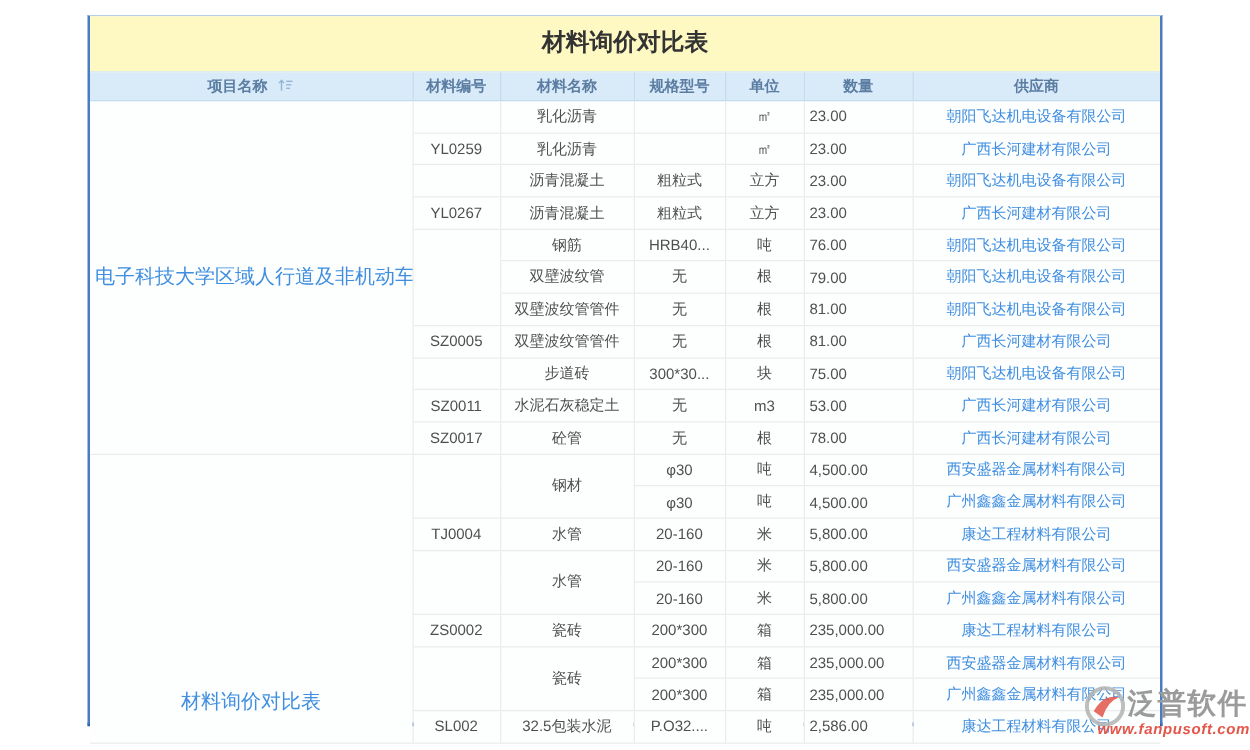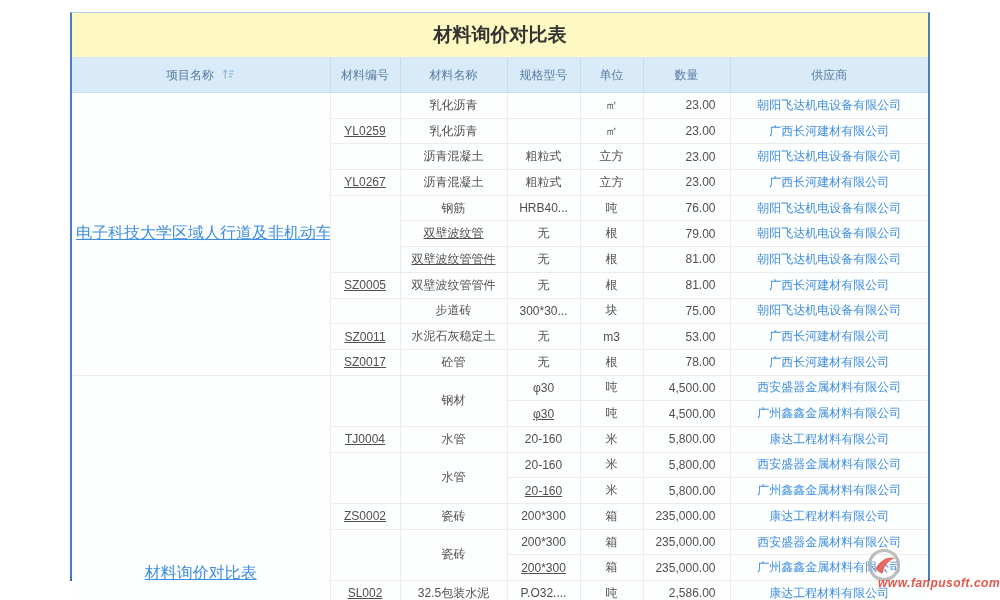--- a/index.html
+++ b/index.html
@@ -5,28 +5,28 @@
   html,body{margin:0;padding:0;width:1000px;height:600px;background:#ffffff;overflow:hidden;
     font-family:"Liberation Sans","DejaVu Sans",sans-serif;}
   .container{position:absolute;left:70px;top:12px;width:860px;height:569px;background:#fdfefe;
     border-top:1px solid #b3d0ea;border-left:2px solid #4a7cc2;border-right:2px solid #4a7cc2;
     border-bottom:3px solid #2e5fa3;box-sizing:border-box;}
   .title-bar{height:44px;line-height:44px;text-align:center;font-size:19px;font-weight:bold;
     color:#333333;background:#fef9c3;border-bottom:1px solid #d5e7f7;}
   table{width:100%;border-collapse:collapse;table-layout:fixed;}
   col.c-project{width:258px;} col.c-code{width:70px;} col.c-name{width:107px;}
   col.c-spec{width:73px;} col.c-unit{width:63px;} col.c-qty{width:87px;} col.c-supplier{width:auto;}
-  thead th{height:34px;background:#d9eaf9;color:#5a7da1;font-size:12px;font-weight:normal;
+  thead th{height:22px;background:#d9eaf9;color:#5a7da1;font-size:12px;font-weight:bold;
     text-align:center;border-right:1px solid #c2dcf0;border-bottom:1px solid #c2dcf0;padding:0;}
   thead th:last-child{border-right:none;}
   tbody td{height:24.7px;font-size:12px;color:#4f4f4f;text-align:center;
     border:1px solid #ececec;padding:0 4px;background:#fdfefe;overflow:hidden;white-space:nowrap;}
-  tbody td:first-child{border-left:none;text-decoration:underline;}
+  tbody td:first-child{border-left:none;}
   tbody td:last-child{border-right:none;}
-  td.col-qty{text-align:right;padding-right:14px;}
+  td.col-qty{text-align:left;padding-right:14px;}
   td.col-supplier,td.col-project{color:#3f8ee0;cursor:pointer;}
   td.col-project{font-size:16px;}
   td.valign-bottom{vertical-align:bottom;padding-bottom:22px;}
   .sort-icon{display:inline-block;vertical-align:middle;margin-left:5px;}
   .watermark{position:absolute;left:866px;top:545px;width:134px;height:50px;z-index:10;}
   .wm-logo{position:absolute;left:0;top:2px;width:36px;height:36px;opacity:0.85;}
   .wm-brand{position:absolute;left:36px;top:2px;font-size:23px;font-weight:bold;
     letter-spacing:1px;white-space:nowrap;}
   .wm-url{position:absolute;left:12px;top:31px;font-size:12px;font-weight:bold;
     letter-spacing:0.5px;white-space:nowrap;font-style:italic;}
@@ -226,14 +226,15 @@
   </table>
 </div>
 
 <div class="watermark">
   <span class="wm-logo">
     <svg width="36" height="36" viewBox="0 0 36 36">
       <circle cx="18" cy="18" r="14.5" fill="none" stroke="#b3b3b3" stroke-width="3.2"></circle>
       <path d="M9 22 Q17 8 29 11 Q20 14 16 27 Z" fill="#e4564a"></path>
     </svg>
   </span>
+  <span class="wm-brand" style="color: rgb(155, 155, 155);">泛普软件</span>
   <span class="wm-url" style="color: rgb(228, 86, 74);">www.fanpusoft.com</span>
 </div>
 
 </body></html>

